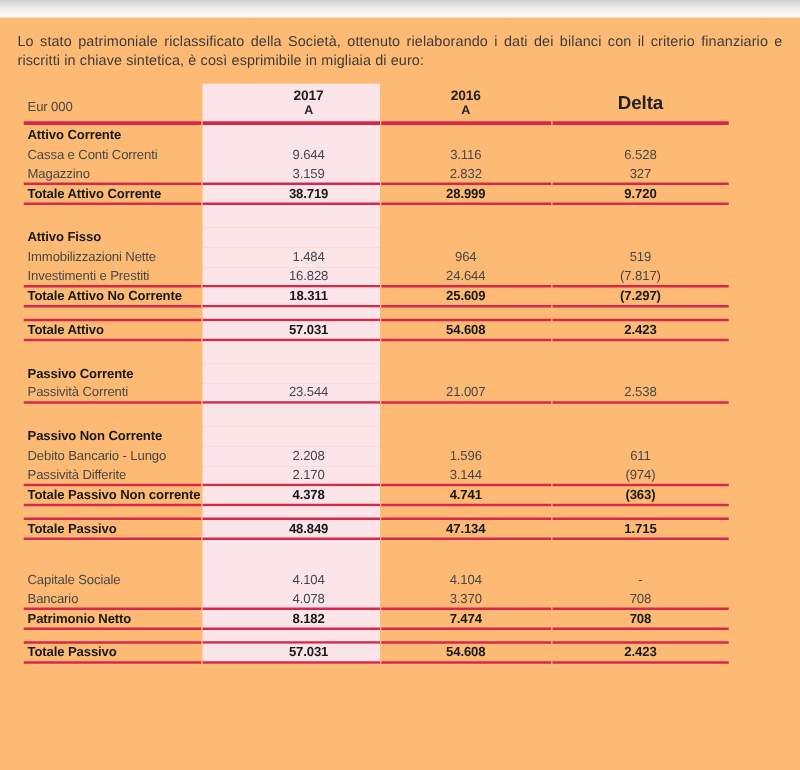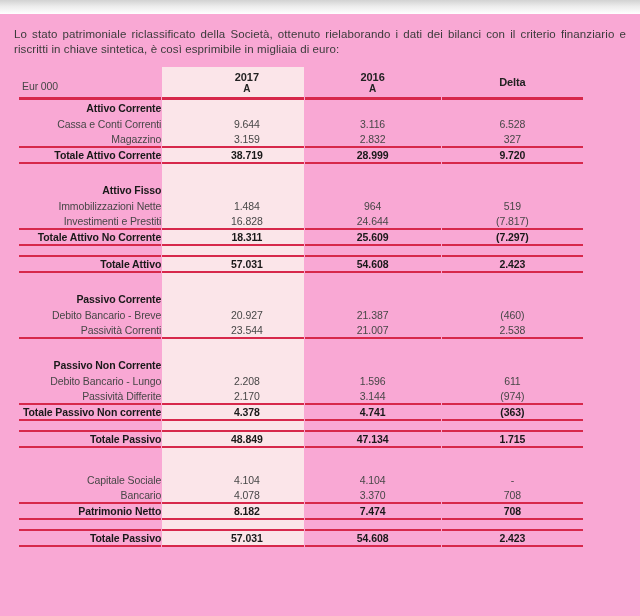--- a/index.html
+++ b/index.html
@@ -8,21 +8,21 @@
     --txt:#474747;
     --txt-dark:#191919;
   }
   *{box-sizing:border-box;margin:0;padding:0;}
   html,body{background:#fff;}
   body{
     width:640px;height:616px;overflow:hidden;position:relative;
     font-family:"Liberation Sans","DejaVu Sans",sans-serif;
     -webkit-font-smoothing:antialiased;
   }
-  .page{width:640px;height:616px;background:#f9a8d4;position:relative;}
+  .page{width:640px;height:616px;background:#fdba74;position:relative;}
   .top-fade{
     height:14px;width:100%;
     background:linear-gradient(to bottom,#d2d2d2 0%,#ececec 45%,#ffffff 100%);
   }
   .intro{
     margin:13px 14px 0 14px;
     width:612px;
     font-size:11.5px;line-height:15px;
     color:#3b3b3b;
     text-align:justify;
@@ -43,34 +43,34 @@
 
   td,th{
     font-size:10.5px;
     color:var(--txt);
     vertical-align:middle;
     height:16px;
     line-height:13px;
     letter-spacing:-0.1px;
     overflow:hidden;white-space:nowrap;
   }
-  .c-label{text-align:right;padding-left:3px;}
+  .c-label{text-align:left;padding-left:3px;}
   .c-val{text-align:center;}
   .col2017{background:var(--pink);padding-left:28px;}
 
   
   tr.head th{height:33px;border-bottom:3px solid var(--red);}
   th.h-unit{
     text-align:left;padding-right:12px;vertical-align:bottom;
     padding-bottom:4px;font-weight:normal;
   }
   th.h-year{vertical-align:middle;font-weight:bold;color:#222;}
   .yr{font-size:11px;font-weight:bold;line-height:12px;}
   .sub{font-size:10px;font-weight:bold;line-height:11px;}
-  th.h-delta{vertical-align:middle;font-weight:bold;font-size:11px;color:#222;}
+  th.h-delta{vertical-align:middle;font-weight:bold;font-size:15px;color:#222;}
 
   
   tr.rule td{border-bottom:2px solid var(--red);}
   tr.r-section td.c-label{font-weight:bold;color:var(--txt-dark);}
   tr.r-total td{font-weight:bold;color:var(--txt-dark);}
   tr.r-total-light td.c-val{font-weight:bold;color:var(--txt-dark);}
   tr.r-total-light td.c-label{font-weight:normal;color:var(--txt);}
   tr.r-spacer td{height:17px;}
 </style>
 </head>
@@ -176,26 +176,20 @@
           <td class="c-val col2017" style="height: 18px;"></td>
           <td class="c-val" style="height: 18px;"></td>
           <td class="c-val" style="height: 18px;"></td>
         </tr>
         <tr class="r-section">
           <td class="c-label">Passivo Corrente</td>
           <td class="c-val col2017"></td>
           <td class="c-val"></td>
           <td class="c-val"></td>
         </tr>
-        <tr class="r-data">
-          <td class="c-label">Debito Bancario - Breve</td>
-          <td class="c-val col2017">20.927</td>
-          <td class="c-val">21.387</td>
-          <td class="c-val">(460)</td>
-        </tr>
         <tr class="r-data rule">
           <td class="c-label">Passività Correnti</td>
           <td class="c-val col2017">23.544</td>
           <td class="c-val">21.007</td>
           <td class="c-val">2.538</td>
         </tr>
         <tr class="r-spacer">
           <td class="c-label" style="height: 18px;"></td>
           <td class="c-val col2017" style="height: 18px;"></td>
           <td class="c-val" style="height: 18px;"></td>

